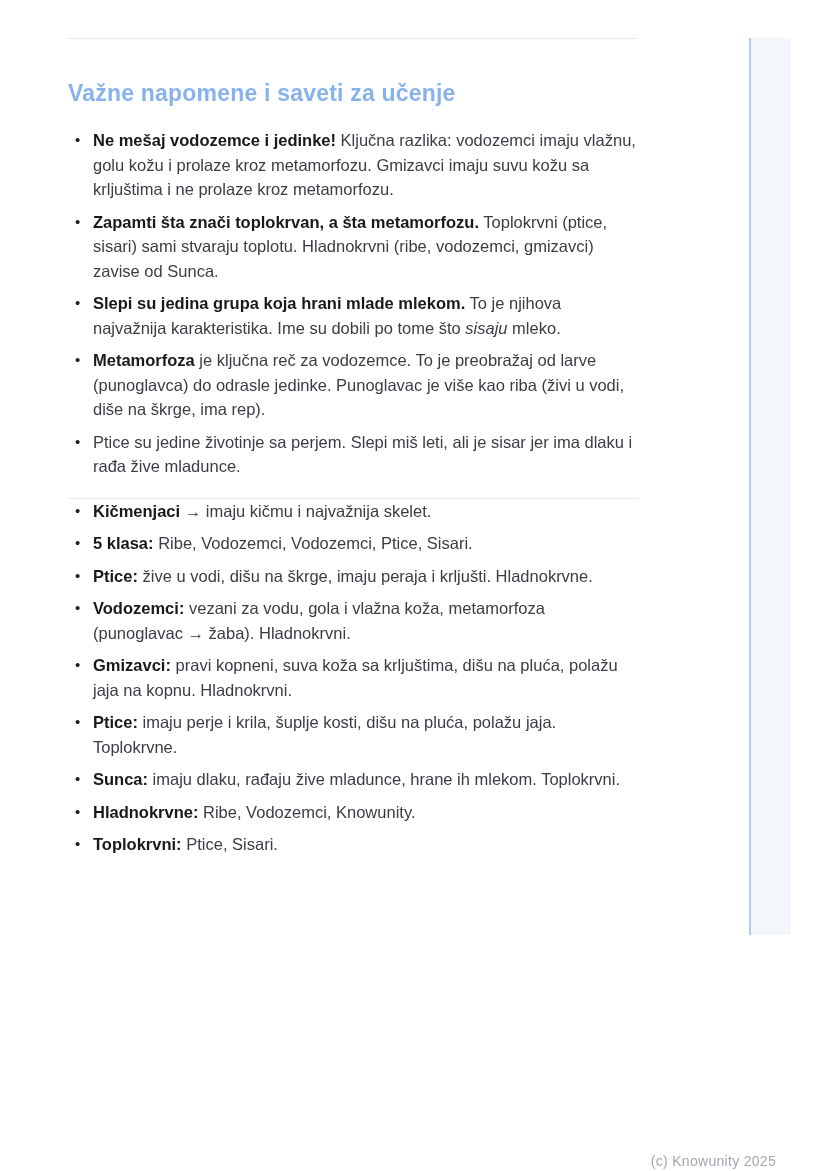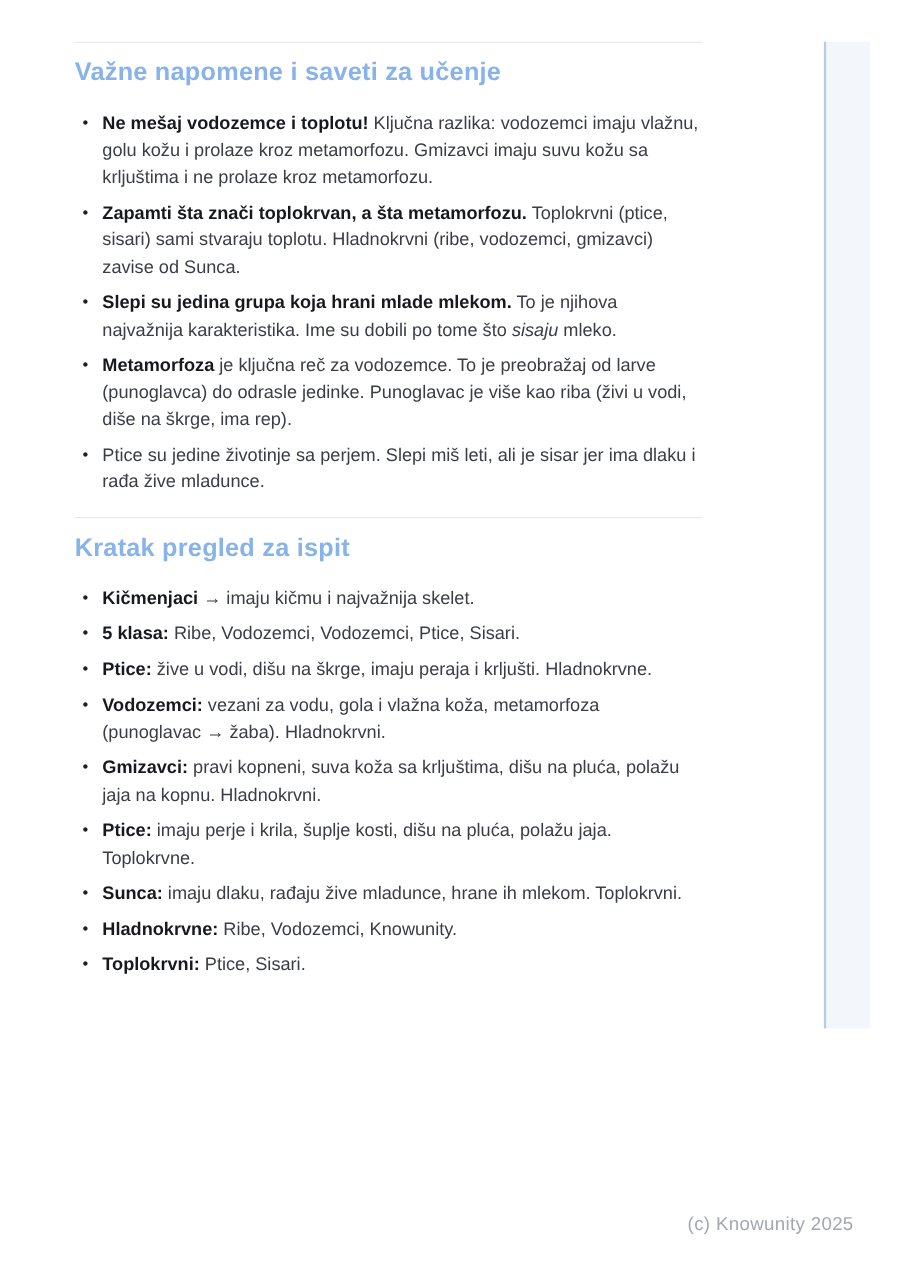--- a/index.html
+++ b/index.html
@@ -14,21 +14,21 @@
     position: absolute;
     left: 68px; top: 38px;
     width: 570px;
   }
   .divider {
     border: 0;
     border-top: 1px solid #e8e9eb;
     margin: 0;
   }
   .section-title {
-    margin: 12px 0 21px 0;
+    margin: 40px 0 21px 0;
     font-size: 23px;
     line-height: 28px;
     font-weight: 700;
     color: #87b3ea;
     letter-spacing: 0.2px;
   }
   .list {
     margin: 0 0 19px 0;
     padding: 0;
     list-style: none;
@@ -53,38 +53,38 @@
   .txt em { font-style: italic; }
   .edge-strip {
     position: absolute;
     left: 749px; top: 38px;
     width: 40px; height: 897px;
     background: #f3f7fc;
     border-left: 2px solid #b3cde9;
   }
   .footer {
     position: absolute;
-    top: 1103px;
+    top: 1153px;
     right: 52px;
-    font-size: 17px;
+    font-size: 14px;
     color: #a3a8b0;
     letter-spacing: 0.3px;
   }
 </style>
 </head>
 <body>
 
 <div class="doc">
   <section class="section">
     <hr class="divider">
     <h2 class="section-title">Važne napomene i saveti za učenje</h2>
     <ul class="list">
         <li class="item">
           <span class="dot">•</span>
-          <span class="txt"><strong>Ne mešaj vodozemce i toplotu!</strong><span> Ključna razlika: vodozemci imaju vlažnu, golu kožu i prolaze kroz metamorfozu. Gmizavci imaju suvu kožu sa krljuštima i ne prolaze kroz metamorfozu.</span></span>
+          <span class="txt"><strong>Ne mešaj vodozemce i jedinke!</strong><span> Ključna razlika: vodozemci imaju vlažnu, golu kožu i prolaze kroz metamorfozu. Gmizavci imaju suvu kožu sa krljuštima i ne prolaze kroz metamorfozu.</span></span>
         </li>
         <li class="item">
           <span class="dot">•</span>
           <span class="txt"><strong>Zapamti šta znači toplokrvan, a šta metamorfozu.</strong><span> Toplokrvni (ptice, sisari) sami stvaraju toplotu. Hladnokrvni (ribe, vodozemci, gmizavci) zavise od Sunca.</span></span>
         </li>
         <li class="item">
           <span class="dot">•</span>
           <span class="txt"><strong>Slepi su jedina grupa koja hrani mlade mlekom.</strong><span> To je njihova najvažnija karakteristika. Ime su dobili po tome što </span><em>sisaju</em><span> mleko.</span></span>
         </li>
         <li class="item">
@@ -93,21 +93,20 @@
         </li>
         <li class="item">
           <span class="dot">•</span>
           <span class="txt"><span>Ptice su jedine životinje sa perjem. Slepi miš leti, ali je sisar jer ima dlaku i rađa žive mladunce.</span></span>
         </li>
       </ul>
   </section>
 
   <section class="section">
     <hr class="divider">
-    <h2 class="section-title">Kratak pregled za ispit</h2>
     <ul class="list">
         <li class="item">
           <span class="dot">•</span>
           <span class="txt"><strong>Kičmenjaci</strong><span> → imaju kičmu i najvažnija skelet.</span></span>
         </li>
         <li class="item">
           <span class="dot">•</span>
           <span class="txt"><strong>5 klasa:</strong><span> Ribe, Vodozemci, Vodozemci, Ptice, Sisari.</span></span>
         </li>
         <li class="item">

